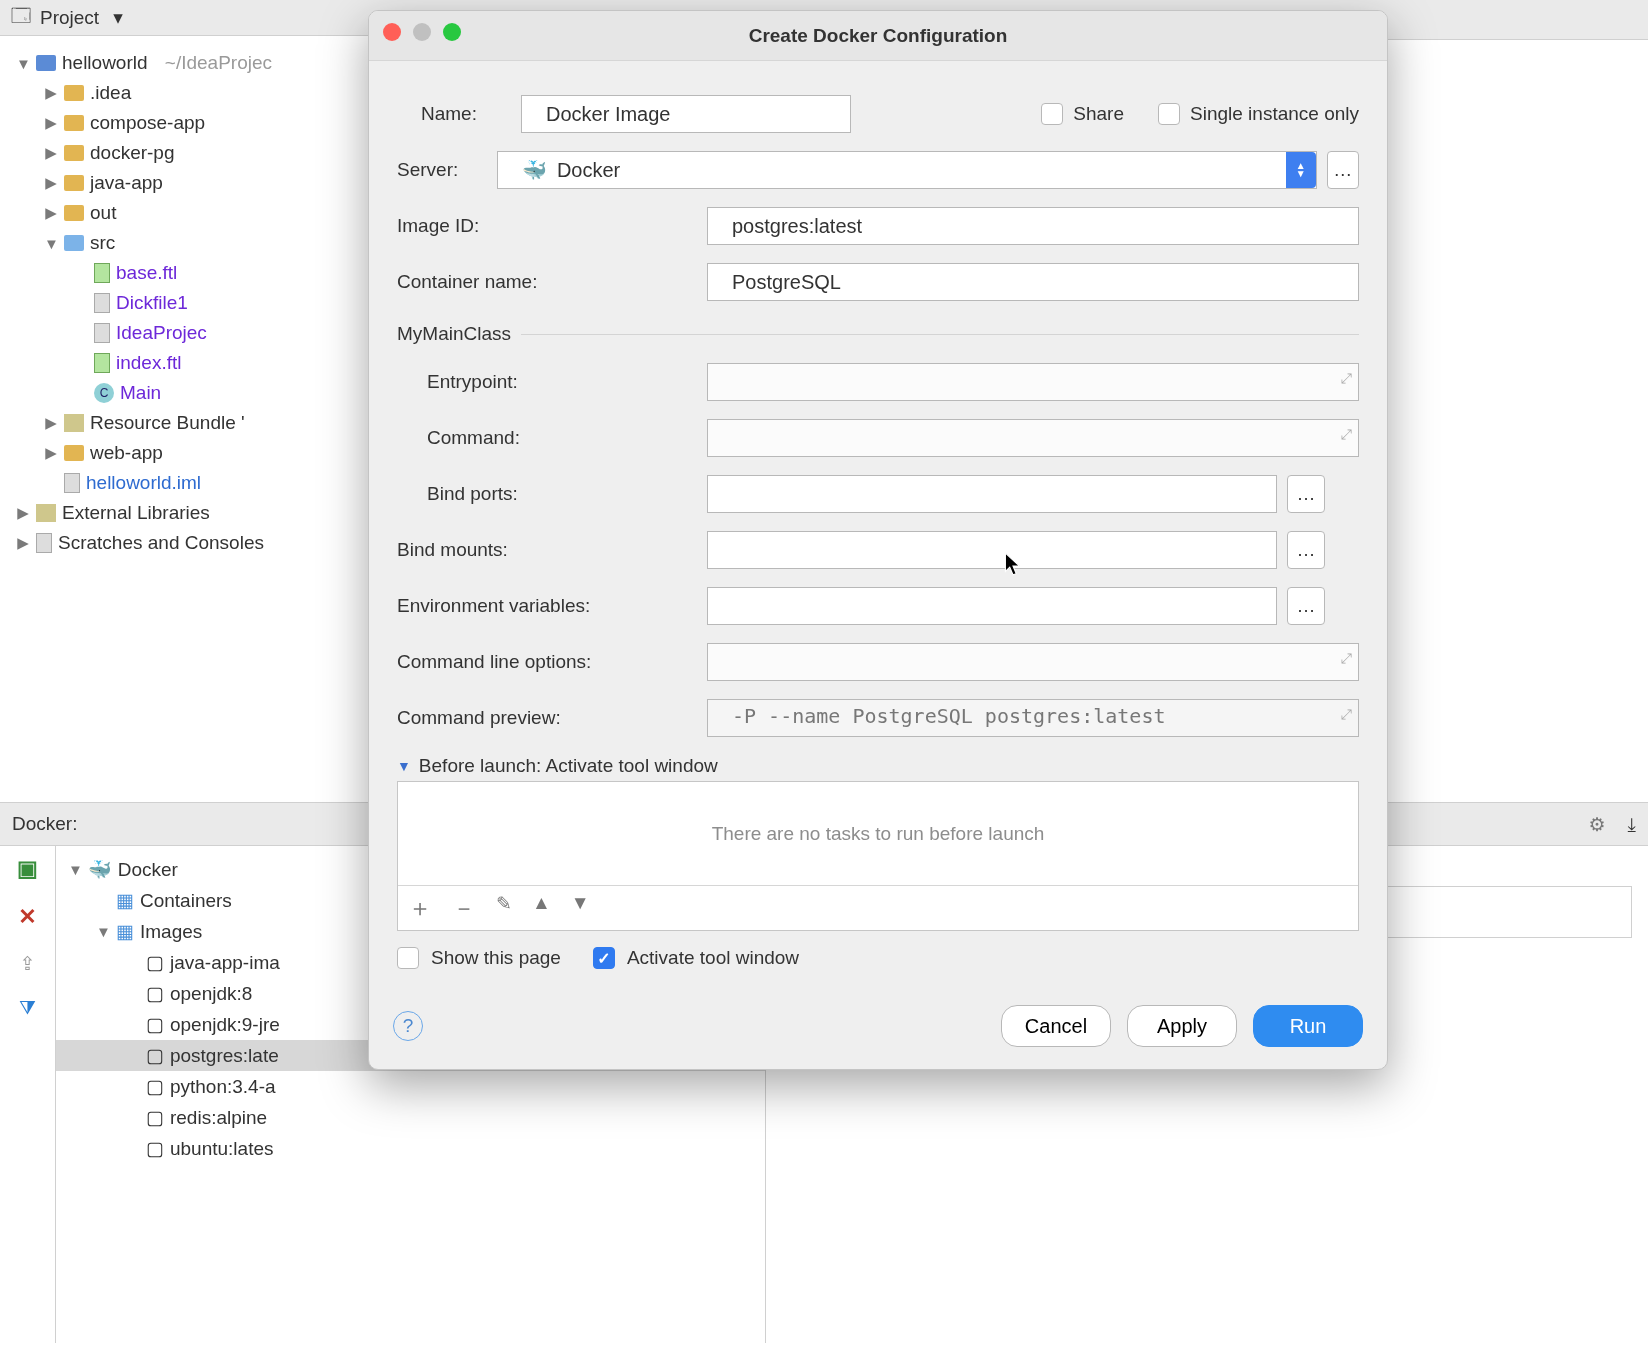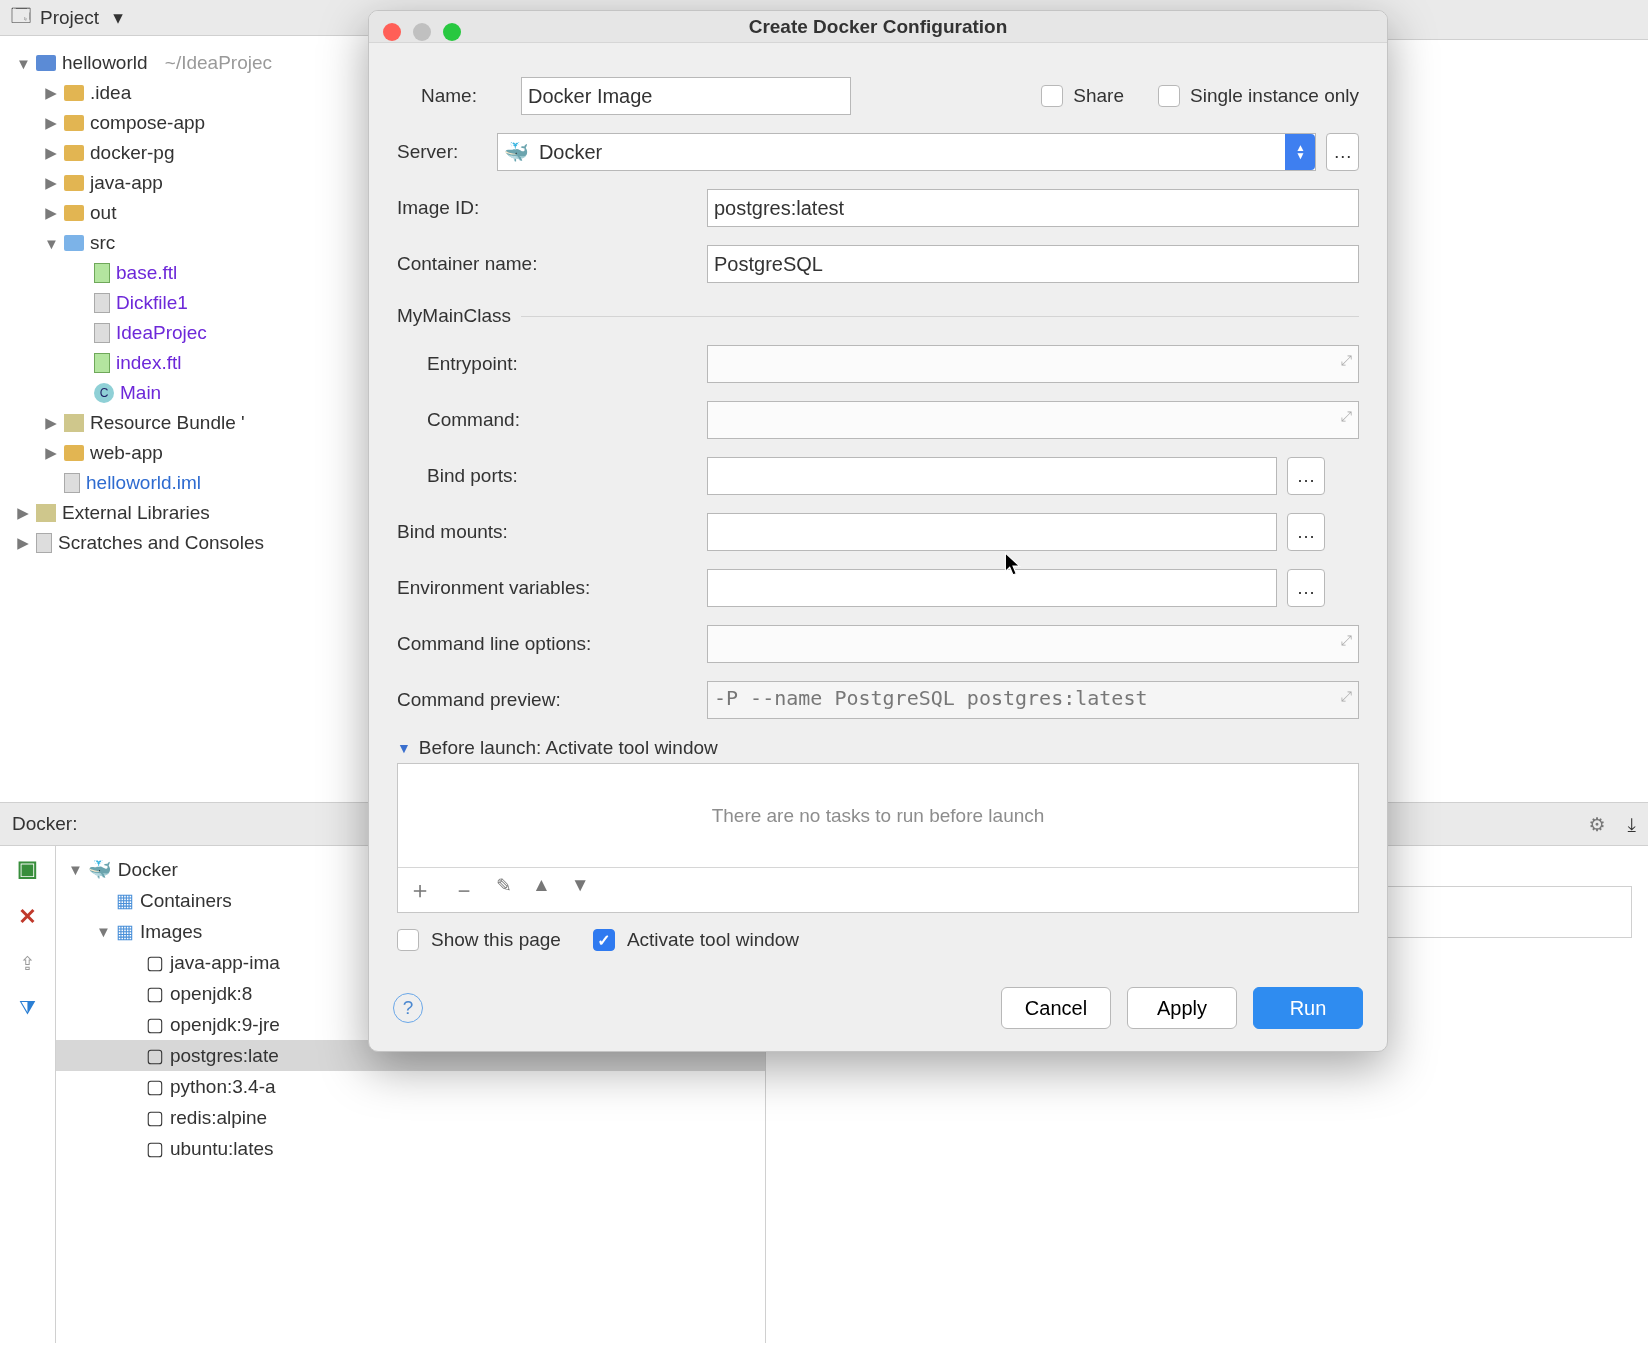--- a/index.html
+++ b/index.html
@@ -37,50 +37,50 @@
   .docker-panel { position: absolute; left: 0; right: 0; top: 802px; height: 546px; background: #fff; border-top: 1px solid #d0d0d0; }
   .docker-header { padding: 10px 12px; border-bottom: 1px solid #d0d0d0; background: #eaeaea; }
   .docker-body { display: flex; height: calc(100% - 48px); }
   .docker-toolstrip { width: 56px; border-right: 1px solid #d0d0d0; display: flex; flex-direction: column; align-items: center; padding-top: 10px; gap: 22px; }
   .docker-tree { flex: 1; padding-top: 8px; overflow: hidden; border-right: 1px solid #d0d0d0; }
   .docker-tree .tree-row.selected { background: #d7d7d7; }
   .docker-content { flex: 1.2; padding: 30px 16px; }
   .docker-content .row { border: 1px solid #d0d0d0; padding: 14px 12px; margin-top: 10px; color: #555; }
   
   .dialog { position: absolute; left: 368px; top: 10px; width: 1020px; background: #efefef; border: 1px solid #c4c4c4; border-radius: 10px; box-shadow: 0 16px 48px rgba(0,0,0,0.35); overflow: hidden; }
-  .titlebar { height: 32px; display: flex; align-items: center; justify-content: center; position: relative; background: #e6e6e6; border-bottom: 1px solid #d6d6d6; font-weight: 600; }
+  .titlebar { height: 50px; display: flex; align-items: center; justify-content: center; position: relative; background: #e6e6e6; border-bottom: 1px solid #d6d6d6; font-weight: 600; }
   .traffic { position: absolute; left: 14px; top: 12px; display: flex; gap: 12px; }
   .traffic span { width: 18px; height: 18px; border-radius: 50%; display: inline-block; }
   .tl-close { background: #ff5f57; } .tl-min { background: #c0c0c0; } .tl-zoom { background: #28c840; }
   .dlg-body { padding: 16px 28px 22px 28px; }
   .form-row { display: flex; align-items: center; gap: 10px; margin-top: 18px; }
   .form-row > label { min-width: 210px; color: #333; }
   .form-row.wide > label { min-width: 300px; }
-  input.txt, .select, .expand-field { height: 38px; border: 1px solid #b8b8b8; border-radius: 0; background: #fff; padding: 4px 6px; font-size: 20px; color: #333; }
+  input.txt, .select, .expand-field { height: 38px; border: 1px solid #b8b8b8; border-radius: 0; background: #fff; padding: 4px 24px; font-size: 20px; color: #333; }
   input.txt { width: 100%; }
   .select { display: flex; align-items: center; gap: 10px; width: 100%; position: relative; }
   .select .chev { position: absolute; right: 0; top: 0; bottom: 0; width: 30px; background: #3e7ff0; border-radius: 0 4px 4px 0; display: flex; flex-direction: column; align-items: center; justify-content: center; color: #fff; font-size: 10px; line-height: 8px; }
   .btn-ellipsis { width: 38px; height: 38px; border: 1px solid #b8b8b8; border-radius: 4px; background: #fff; display: flex; align-items: center; justify-content: center; }
   .checkbox { width: 22px; height: 22px; border: 1.5px solid #b8b8b8; border-radius: 4px; background: #fff; display: inline-flex; align-items: center; justify-content: center; }
   .checkbox.checked { background: #2f7af0; border-color: #2f7af0; color: #fff; font-size: 16px; font-weight: bold; }
   .radio { width: 22px; height: 22px; border: 1.5px solid #b0b0b0; border-radius: 50%; background: #fff; display: inline-flex; align-items: center; justify-content: center; }
   .sep { height: 1px; background: #d4d4d4; flex: 1; margin-left: 10px; }
   .section-title { display: flex; align-items: center; margin-top: 22px; }
   .expand-field { position: relative; width: 100%; background: #fbfbfb; color: #555; font-family: Menlo, monospace; font-size: 20px; }
   .expand-field .expicon { position: absolute; right: 6px; top: 6px; color: #aaa; font-size: 14px; }
   .disabled { color: #b8b8b8; }
   .readonly { background: #f5f5f5; color: #777; }
   .before-launch { margin-top: 18px; display: flex; align-items: center; gap: 8px; color: #333; }
   .before-launch .tw { color: #3a6fce; font-size: 14px; }
   .tasks-box { margin-top: 4px; border: 1px solid #c6c6c6; background: #fff; height: 150px; display: flex; flex-direction: column; }
   .tasks-box .msg { flex: 1; display: flex; align-items: center; justify-content: center; color: #8d8d8d; }
   .tasks-box .tb-toolbar { border-top: 1px solid #d6d6d6; padding: 6px 10px; display: flex; gap: 20px; color: #777; }
   .dlg-footer { display: flex; align-items: center; padding: 14px 24px 22px 24px; gap: 16px; }
   .dlg-footer .spacer { flex: 1; }
-  .btn { height: 42px; min-width: 110px; border: 1px solid #b8b8b8; border-radius: 6px; background: #fff; font-size: 20px; display: inline-flex; align-items: center; justify-content: center; }
+  .btn { height: 42px; min-width: 110px; border: 1px solid #b8b8b8; border-radius: 16px; background: #fff; font-size: 20px; display: inline-flex; align-items: center; justify-content: center; }
   .btn.primary { background: #2f8cf0; border-color: #2f8cf0; color: #fff; font-weight: 500; }
   .help-circle { width: 30px; height: 30px; border: 1.5px solid #6aa7e8; border-radius: 50%; color: #4b88d0; display: inline-flex; align-items: center; justify-content: center; }
   .cursor { position: absolute; width: 18px; height: 26px; pointer-events: none; }
   .cursor svg { width: 100%; height: 100%; }
   .radio.highlight { box-shadow: 0 0 0 6px rgba(64,150,255,0.45); background: #bedcff; }
   .gear { color: #777; }
   .mini-icon { width: 22px; height: 22px; display: inline-flex; align-items: center; justify-content: center; }
   .plus { color: #388e3c; font-size: 22px; font-weight: bold; }
   .minus-red { color: #c0392b; font-size: 22px; font-weight: bold; }
   .arrow-up { color: #999; } .funnel { color: #2b7fd4; }

